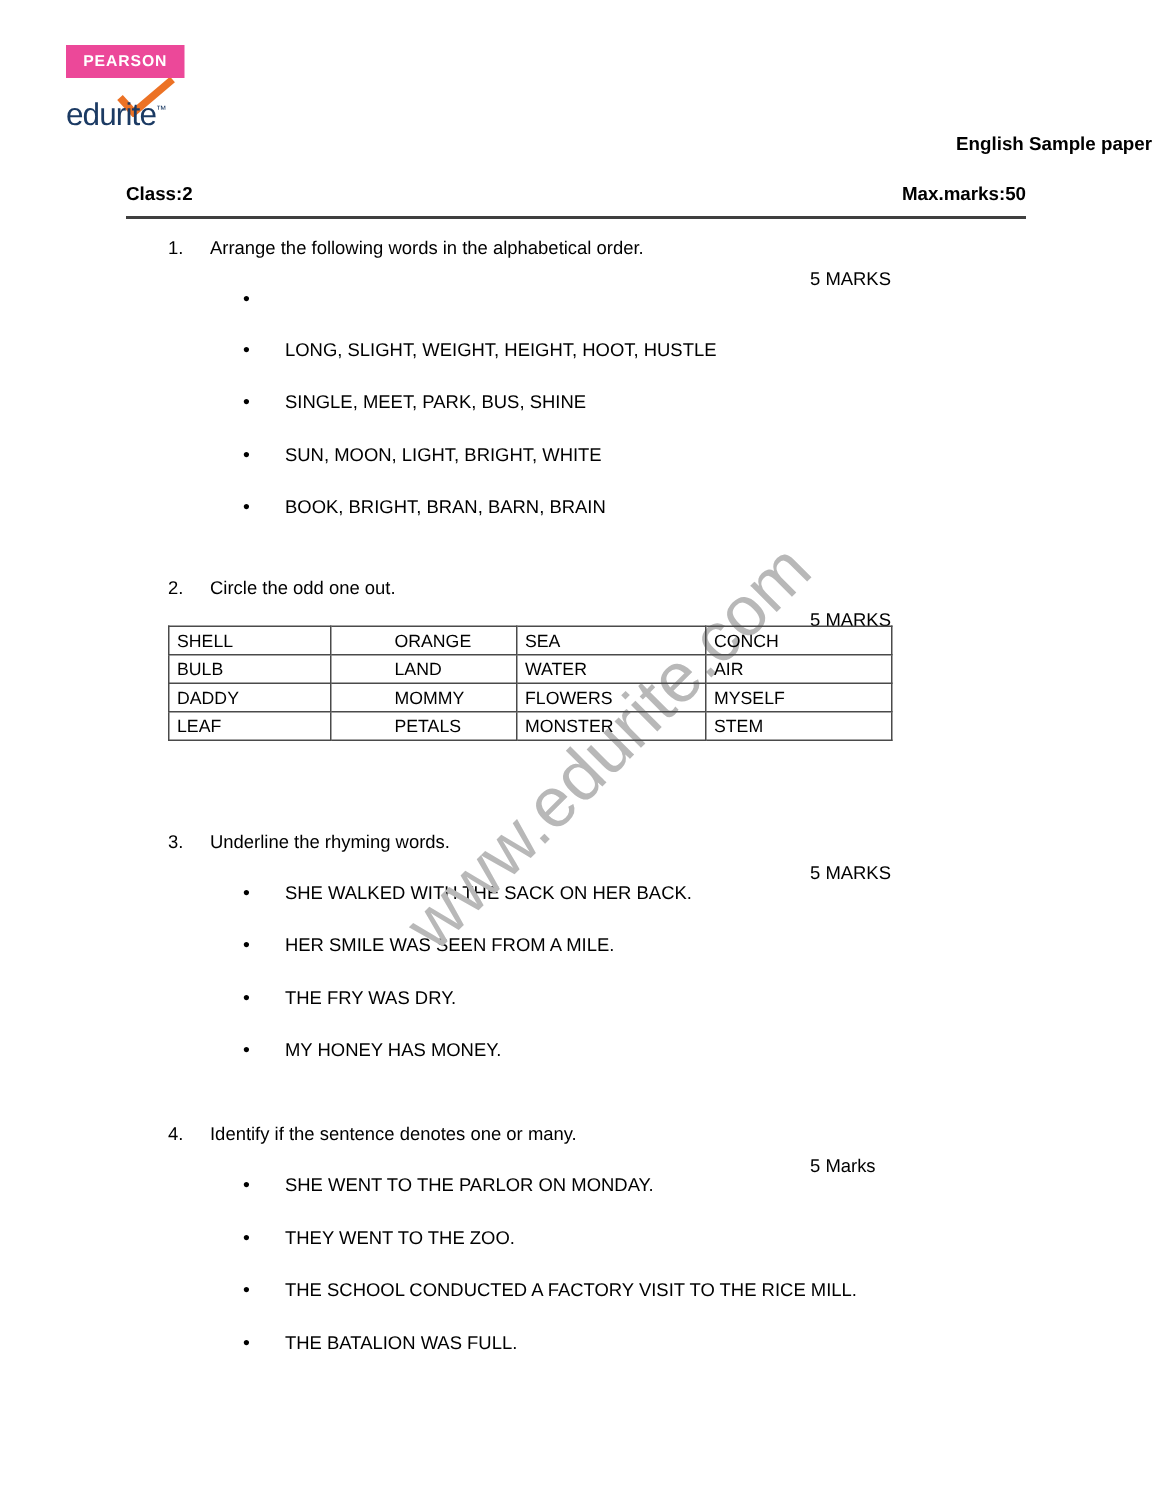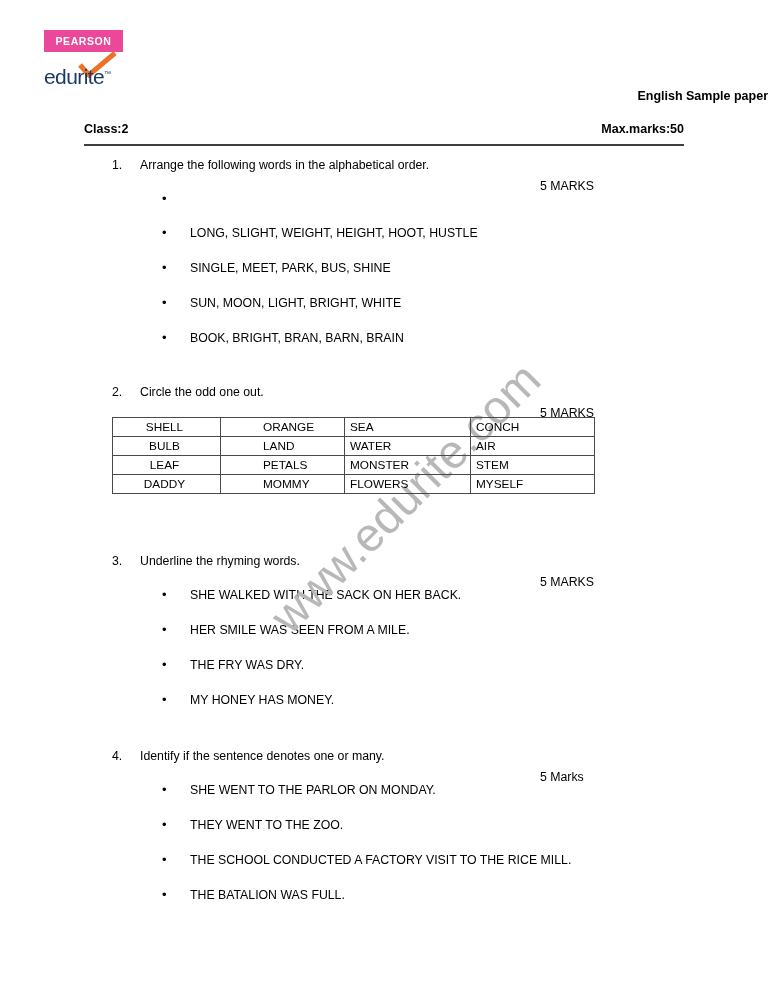--- a/index.html
+++ b/index.html
@@ -188,21 +188,21 @@
     z-index: 10;
   }
   .odd-table td {
     border: 1px solid #4a4a4a;
     padding: 2px 5px;
     vertical-align: top;
     height: 18px;
   }
   .odd-table td.c0 {
     width: 108px;
-    text-align: center;
+    text-align: left;
     padding-right: 9px;
     margin-top: 18px;
   }
   .odd-table td.c1 { width: 124px; padding-left: 42px; }
   .odd-table td.c2 { width: 126px; }
   .odd-table td.c3 { width: 124px; }
   .odd-table tr.tall td { height: 36px; }
 </style>
 </head>
 <body>
@@ -276,31 +276,31 @@
         <td class="c2">SEA</td>
         <td class="c3">CONCH</td>
       </tr>
       <tr>
         <td class="c0">BULB</td>
         <td class="c1">LAND</td>
         <td class="c2">WATER</td>
         <td class="c3">AIR</td>
       </tr>
       <tr>
+        <td class="c0">DADDY</td>
+        <td class="c1">MOMMY</td>
+        <td class="c2">FLOWERS</td>
+        <td class="c3">MYSELF</td>
+      </tr>
+      <tr>
         <td class="c0">LEAF</td>
         <td class="c1">PETALS</td>
         <td class="c2">MONSTER</td>
         <td class="c3">STEM</td>
       </tr>
-      <tr>
-        <td class="c0">DADDY</td>
-        <td class="c1">MOMMY</td>
-        <td class="c2">FLOWERS</td>
-        <td class="c3">MYSELF</td>
-      </tr>
     </tbody>
   </table>
 
   <div class="question" style="top:554px;">
     <div class="q-head">
       <span class="q-num">3.</span>
       <span class="q-text">Underline the rhyming words.</span>
       <span class="q-marks">5 MARKS</span>
     </div>
     <ul class="bullets">

